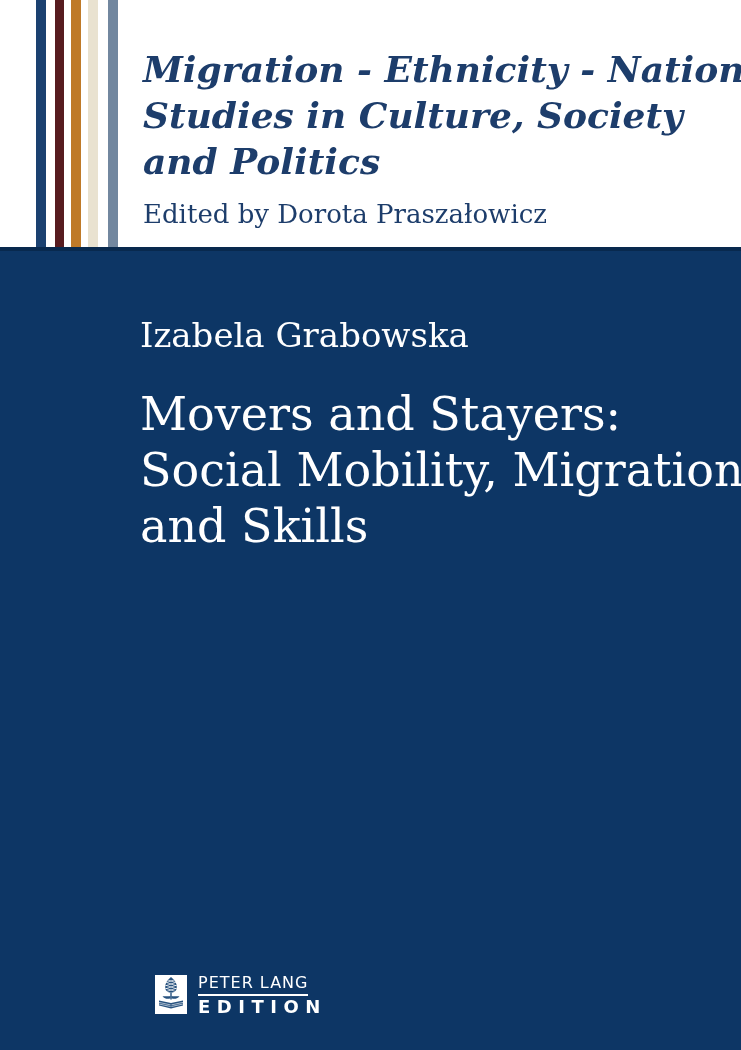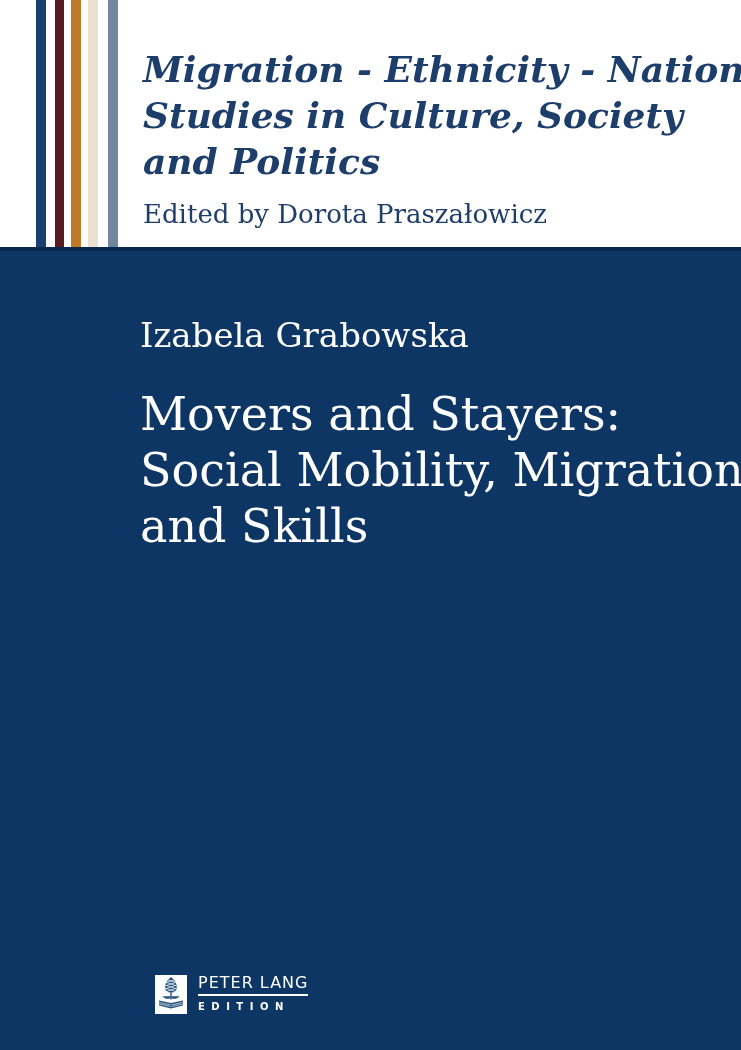--- a/index.html
+++ b/index.html
@@ -103,21 +103,21 @@
     line-height: 20px;
     letter-spacing: 1px;
     white-space: nowrap;
   }
   .pl-divider {
     height: 2px;
     background: #ffffff;
     margin: 1px 0 3px 0;
   }
   .pl-edition {
-    font-size: 10px;
+    font-size: 18px;
     line-height: 16px;
     font-weight: bold;
     letter-spacing: 6.5px;
     white-space: nowrap;
   }
 </style>
 </head>
 <body>
 
 <div class="cover">

